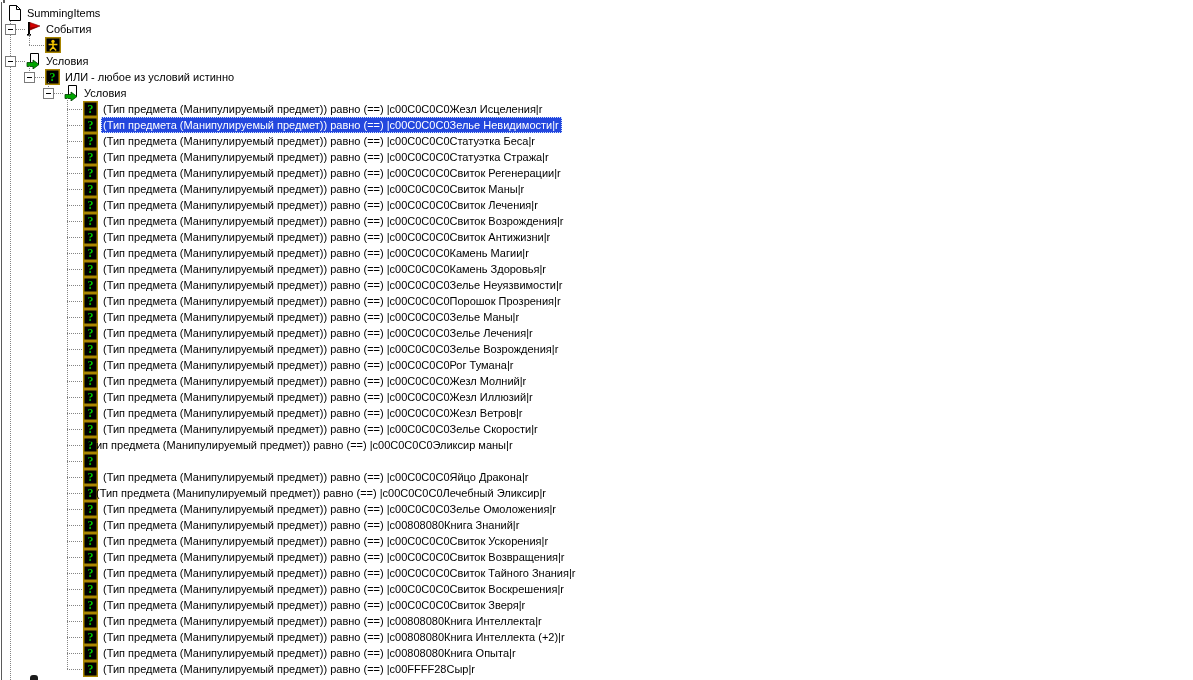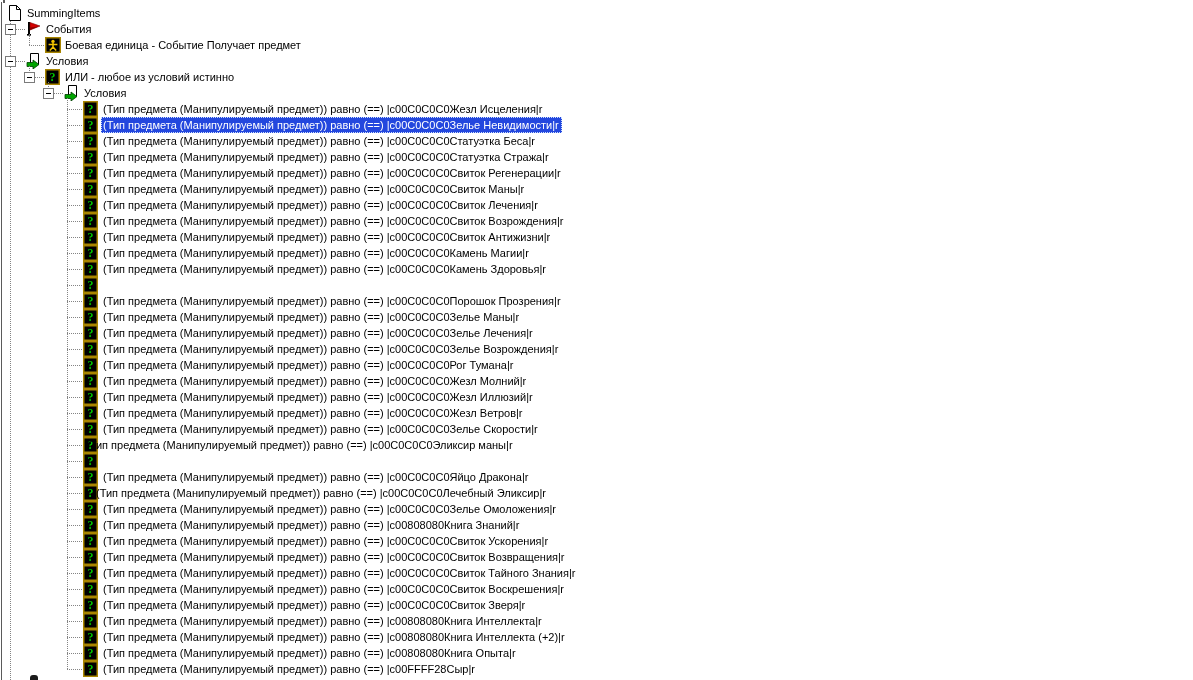--- a/index.html
+++ b/index.html
@@ -62,21 +62,20 @@
       <div class="lbl" style="left:25px;"><span>SummingItems</span></div>
     </div>
     <div class="row" style="top:37px;">
       <span class="icon" style="left:45px;">
         <svg width="16" height="16" viewBox="0 0 16 16">
           <rect x="0.75" y="0.75" width="14.5" height="14.5" fill="#000" stroke="#A88500" stroke-width="1.5"></rect>
           <circle cx="8" cy="4.4" r="1.7" fill="#F4C400"></circle>
           <path d="M8 6 v4 M3.6 7.4 h8.8 M8 10 l-3.2 3.4 M8 10 l3.2 3.4" stroke="#F4C400" stroke-width="1.5" fill="none"></path>
         </svg>
       </span>
-      <div class="lbl" style="left:63px;"><span>Боевая единица - Событие Получает предмет</span></div>
     </div>
     <div class="row" style="top:53px;">
       <span class="icon" style="left:26px;">
         <svg width="17" height="16" viewBox="0 0 17 16">
           <path d="M4.5 0.5 h8 v11 h-8 z" fill="#fff" stroke="#000"></path>
           <path d="M1 9.5 h6 v-2.5 l6 4.5 -6 4.5 v-2.5 h-6 z" fill="#00A400" stroke="#003c00" stroke-width="0.8"></path>
         </svg>
       </span>
       <div class="lbl" style="left:44px;"><span>Условия</span></div>
     </div>
@@ -197,20 +196,21 @@
       </span>
       <div class="lbl" style="left:101px;"><span>(Тип предмета (Манипулируемый предмет)) равно (==) </span><span>|c00C0C0C0</span><span>Камень Здоровья</span><span>|r</span></div>
     </div>
     <div class="row" style="top:277px;">
       <span class="icon" style="left:83px;">
         <svg width="15" height="16" viewBox="0 0 15 16">
           <rect x="0.75" y="0.75" width="13.5" height="14.5" fill="#000" stroke="#A88500" stroke-width="1.5"></rect>
           <text x="7.6" y="12" text-anchor="middle" font-size="12" font-weight="bold" fill="#00C400" font-family="Liberation Serif, serif">?</text>
         </svg>
       </span>
+      <div class="lbl" style="left:101px;"><span>(Тип предмета (Манипулируемый предмет)) равно (==) </span><span>|c00C0C0C0</span><span>Зелье Неуязвимости</span><span>|r</span></div>
     </div>
     <div class="row" style="top:293px;">
       <span class="icon" style="left:83px;">
         <svg width="15" height="16" viewBox="0 0 15 16">
           <rect x="0.75" y="0.75" width="13.5" height="14.5" fill="#000" stroke="#A88500" stroke-width="1.5"></rect>
           <text x="7.6" y="12" text-anchor="middle" font-size="12" font-weight="bold" fill="#00C400" font-family="Liberation Serif, serif">?</text>
         </svg>
       </span>
       <div class="lbl" style="left:101px;"><span>(Тип предмета (Манипулируемый предмет)) равно (==) </span><span>|c00C0C0C0</span><span>Порошок Прозрения</span><span>|r</span></div>
     </div>

